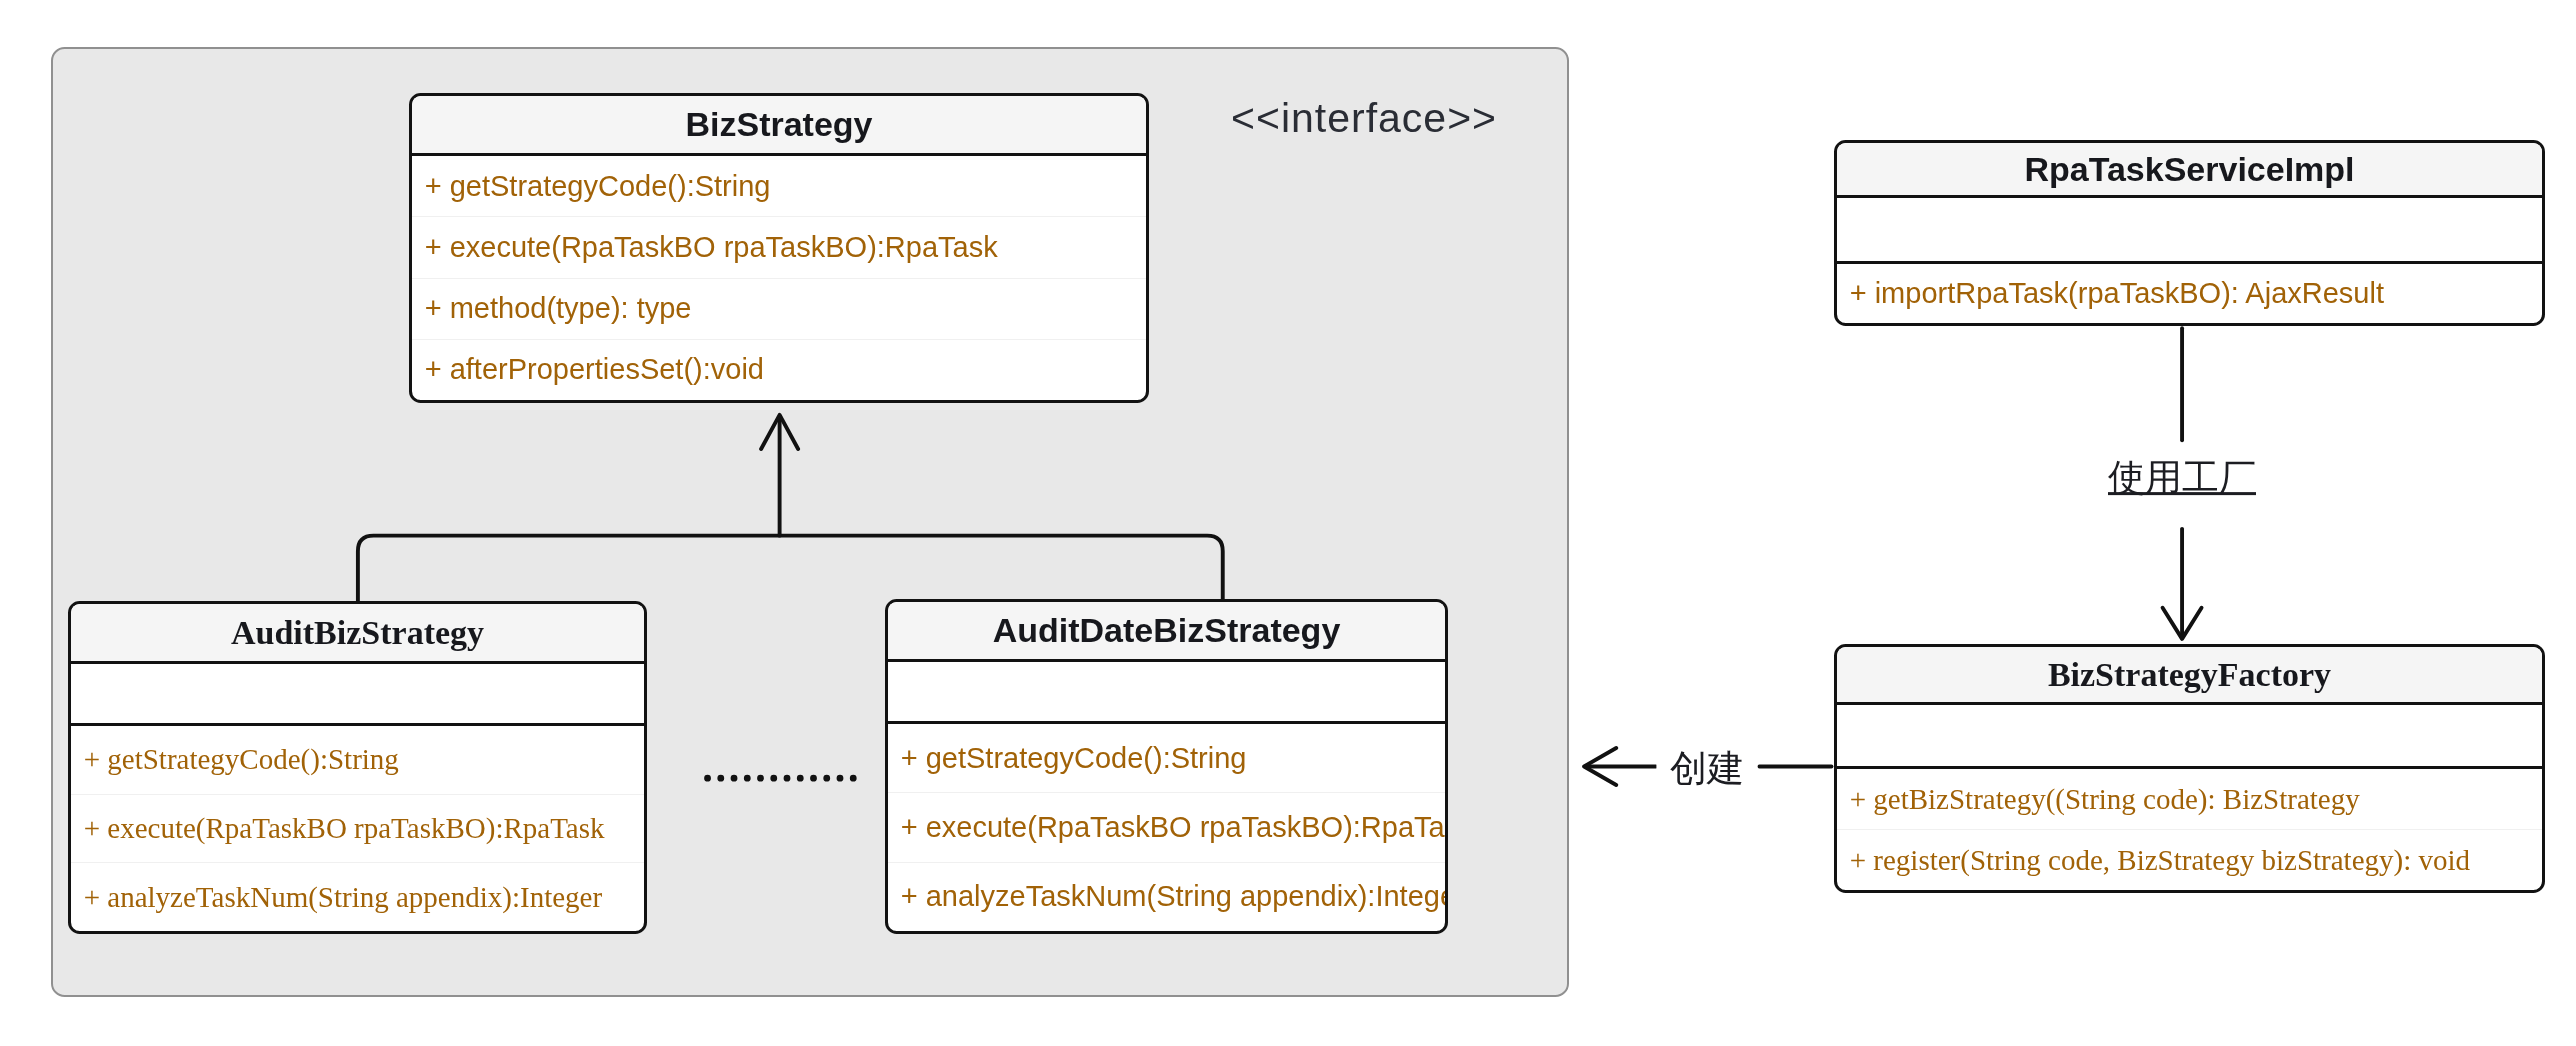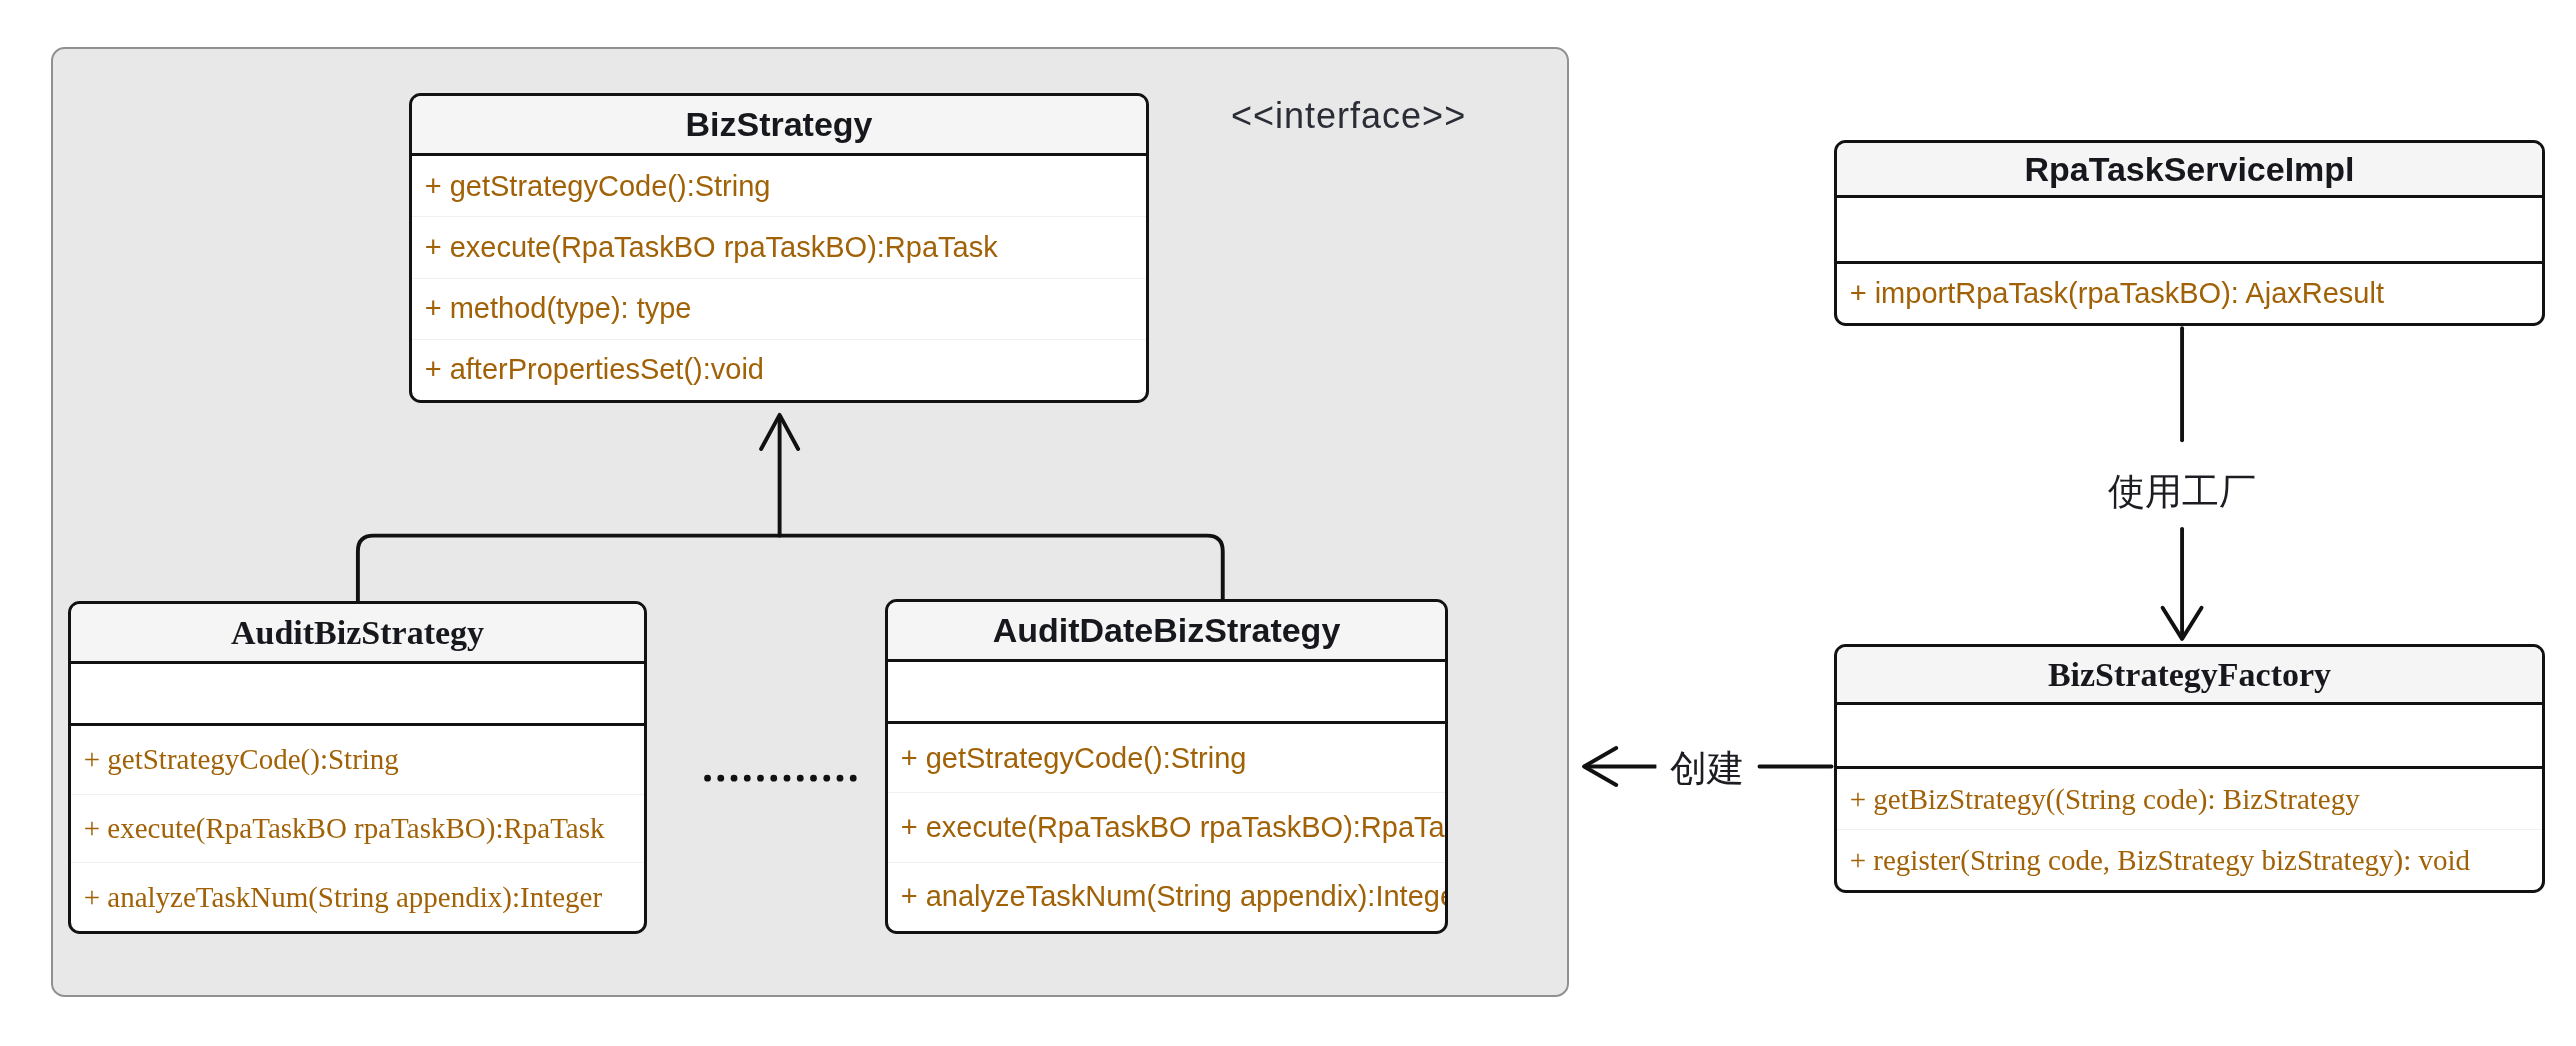--- a/index.html
+++ b/index.html
@@ -78,34 +78,34 @@
   #box-rpa .uml-title{height:55px;}
   #box-rpa .uml-empty{height:66px;}
 
   #box-factory{left:1834px;top:644px;width:711px;height:249px;font-family:Liberation Serif, serif;}
   #box-factory .uml-title{height:58px;}
   #box-factory .uml-empty{height:64px;}
 
   .stereotype{
     position:absolute;
     left:1231px;top:95px;
-    font-size:36px;
+    font-size:41px;
     color:#2a2d35;
     letter-spacing:1px;
   }
   .edge-label{
     position:absolute;
     transform:translate(-50%,-50%);
     background:#ffffff;
     padding:1.9px 13.6px;
     font-size:37px;
     color:#1c1d22;
     white-space:nowrap;
   }
-  #label-use-factory{left:2182px;top:492px;}
+  #label-use-factory{left:2182px;top:478px;text-decoration:underline;}
   #label-create{left:1707px;top:769px;}
 </style>
 </head>
 <body>
 
 <div class="canvas">
 
   <div class="package"></div>
 
   <svg class="connectors" viewBox="0 0 2644 1074" xmlns="http://www.w3.org/2000/svg" fill="none" stroke="#111111" stroke-width="4" stroke-linecap="round" stroke-linejoin="round">

